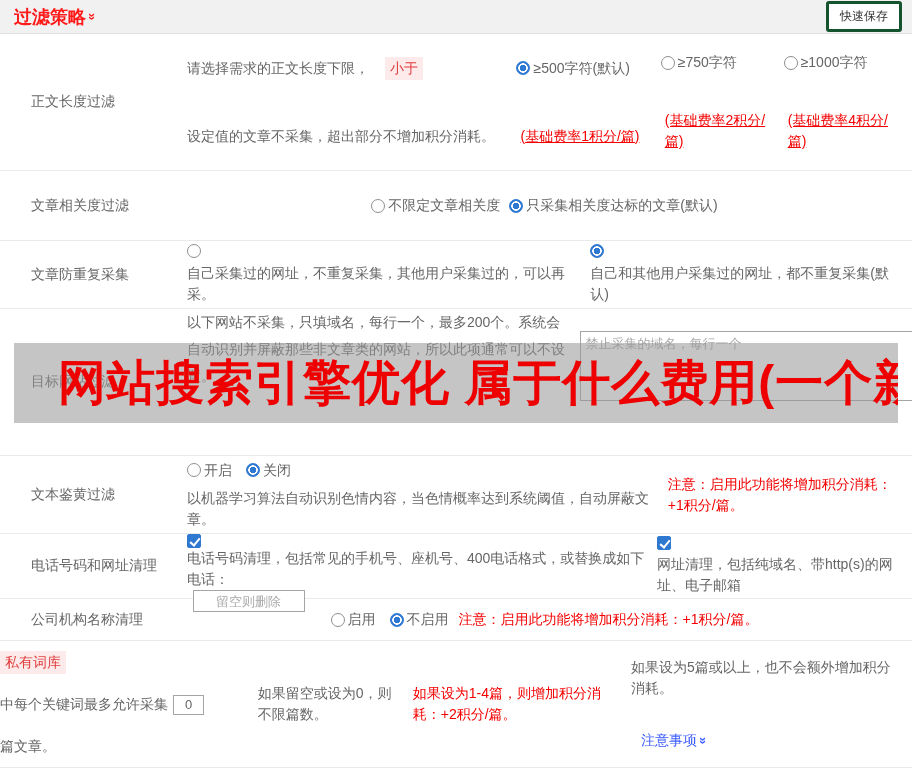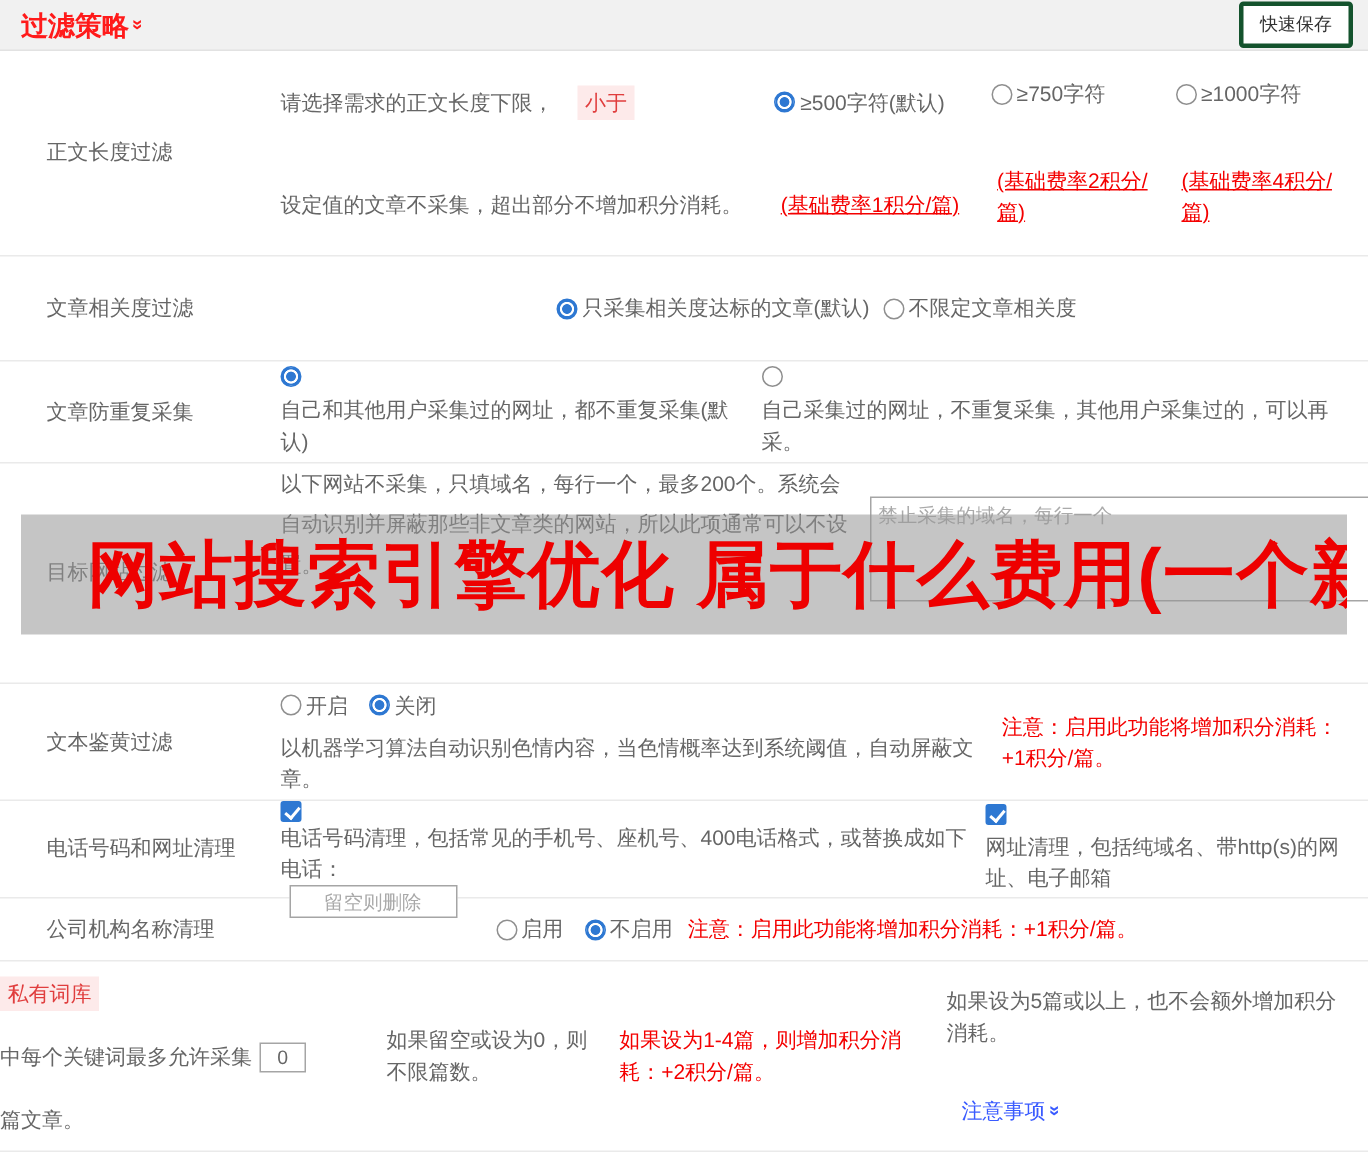--- a/index.html
+++ b/index.html
@@ -97,40 +97,40 @@
         <span>≥1000字符</span>
         <span class="fee">(基础费率4积分/篇)</span>
       </div>
     </div>
   </div>
 
   <div class="row r2">
     <div class="row-label">文章相关度过滤</div>
     <div class="row-content">
       <div class="line">
+        <span class="radio"></span>
+        <span>不限定文章相关度</span>
+      </div>
+      <div class="line">
         <span class="radio checked"></span>
         <span>只采集相关度达标的文章(默认)</span>
-      </div>
-      <div class="line">
-        <span class="radio"></span>
-        <span>不限定文章相关度</span>
       </div>
     </div>
   </div>
 
   <div class="row r3">
     <div class="row-label">文章防重复采集</div>
     <div class="row-content">
       <div class="line">
+        <span class="radio"></span>
+        <span>自己采集过的网址，不重复采集，其他用户采集过的，可以再采。</span>
+      </div>
+      <div class="line">
         <span class="radio checked"></span>
         <span>自己和其他用户采集过的网址，都不重复采集(默认)</span>
-      </div>
-      <div class="line">
-        <span class="radio"></span>
-        <span>自己采集过的网址，不重复采集，其他用户采集过的，可以再采。</span>
       </div>
     </div>
   </div>
 
   <div class="row r4">
     <div class="row-label">目标网站过滤</div>
     <div class="row-content">
       <div class="line block" style="line-height:27px;">以下网站不采集，只填域名，每行一个，最多200个。系统会自动识别并屏蔽那些非文章类的网站，所以此项通常可以不设置。</div>
       <textarea class="blacklist-area" placeholder="禁止采集的域名，每行一个" style=""></textarea>
     </div>

